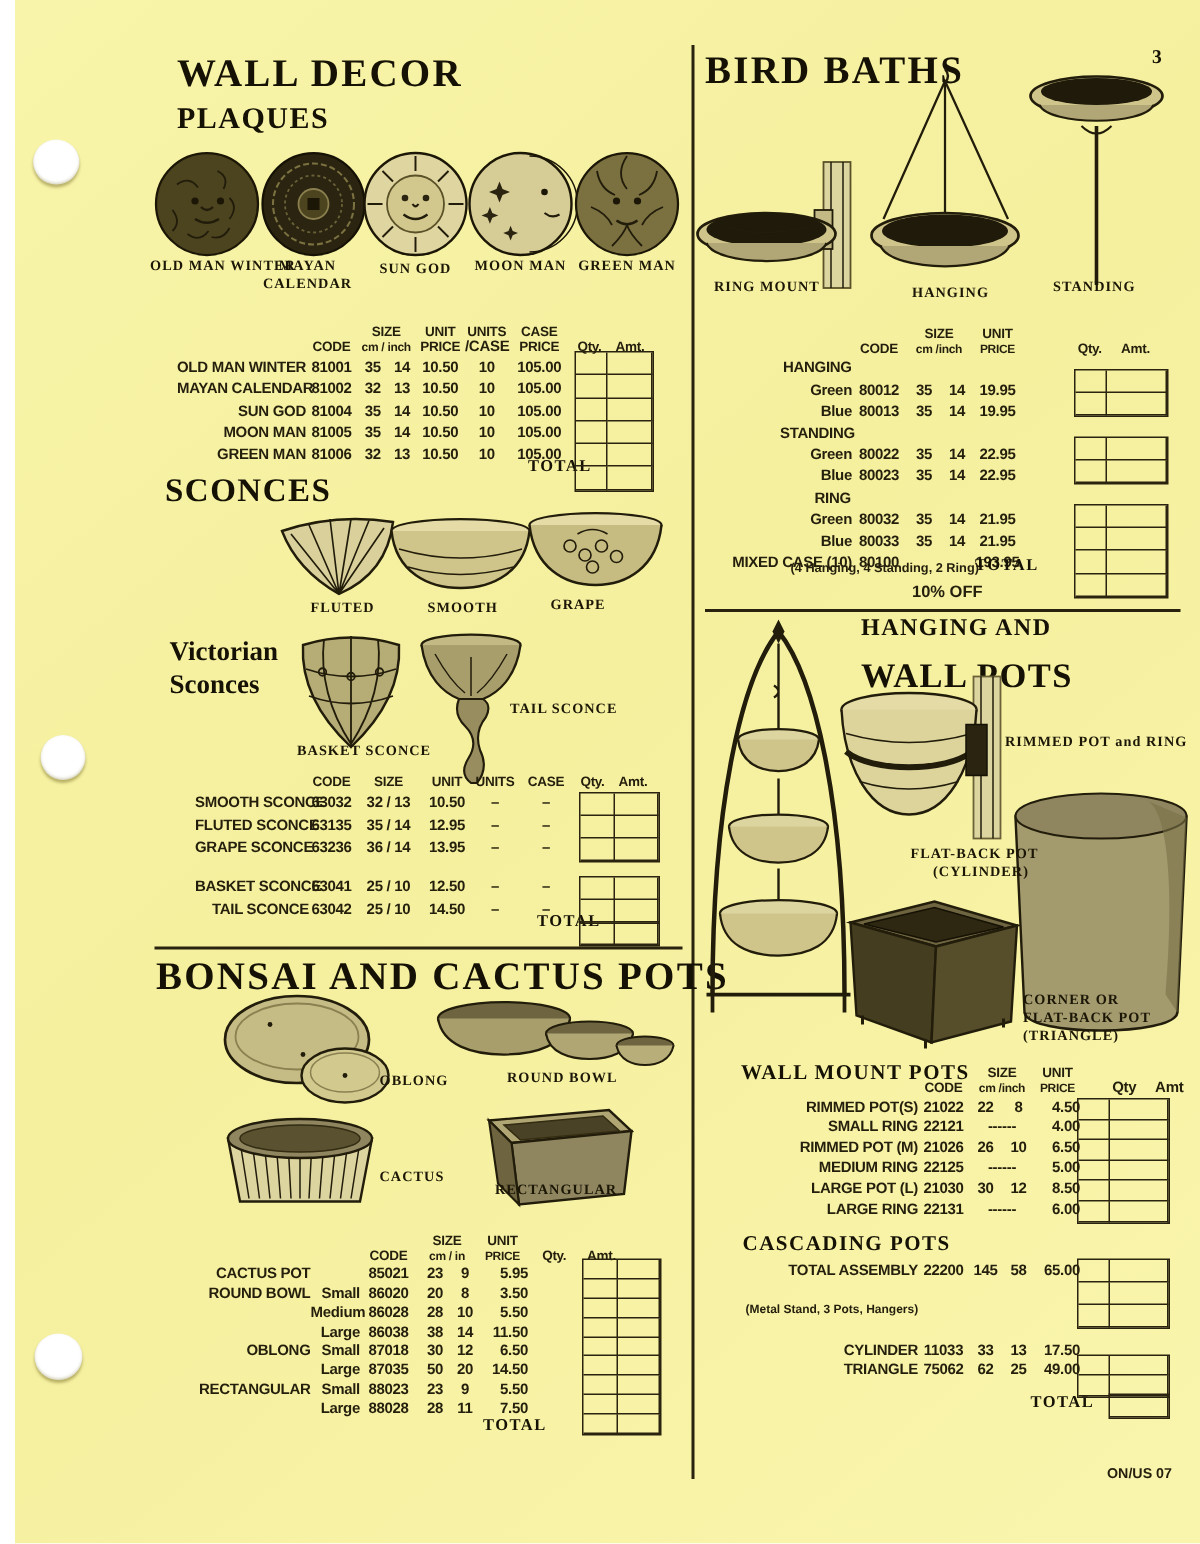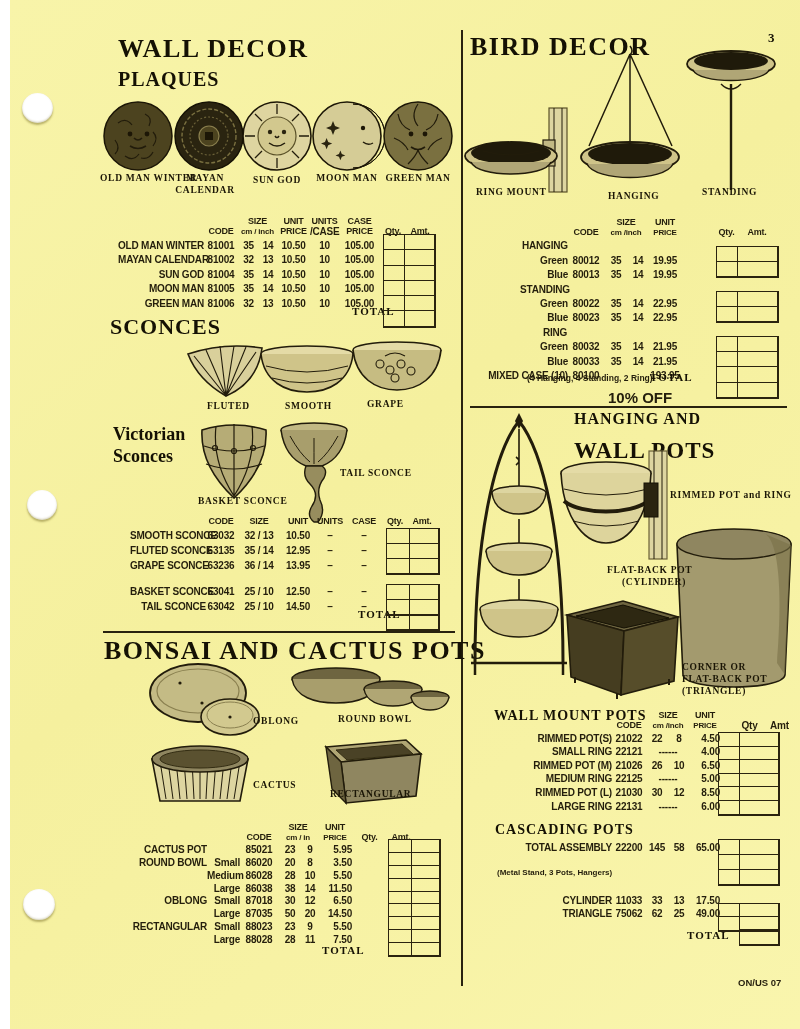--- a/index.html
+++ b/index.html
@@ -481,21 +481,21 @@
     <div></div>
     <div></div>
     <div></div>
     <div></div>
     <div></div>
     <div></div>
     <div></div>
     <div></div>
 </div>
 
-<div class="ser h-big" style="left:470px;top:32px">BIRD DECOR</div>
+<div class="ser h-big" style="left:470px;top:32px">BIRD BATHS</div>
 <div class="ser" style="left:768px;top:30px;font-size:13px">3</div>
 
 <svg width="325" height="152" style="left:463px;top:42px" viewBox="0 0 325 152">
   <g>
     <rect x="86" y="66" width="18" height="84" fill="#ddd5a0" stroke="#5a5128" stroke-width="1.2"></rect>
     <path class="ink" stroke="#8a8050" stroke-width="1" d="M91,66 V150 M99,66 V150"></path>
     <rect x="80" y="98" width="12" height="26" fill="#c2b984" stroke="#221c0b" stroke-width="1.2"></rect>
     <ellipse cx="48" cy="114" rx="46" ry="14" fill="#cfc489" stroke="#221c0b" stroke-width="1.8"></ellipse>
     <ellipse cx="48" cy="111" rx="40" ry="11" fill="#1f1a0a"></ellipse>
     <path d="M8,120 C14,136 82,136 88,120" fill="#b0a676" stroke="#221c0b" stroke-width="1.5"></path>
@@ -596,21 +596,21 @@
   <div class="r">
       <span class="cR">MIXED CASE (10)</span>
       <span class="cC">80100</span>
       <span></span>
       <span></span>
       <span class="cC">193.95</span>
     </div>
 </div>
 <div class="sm" style="left:527px;top:373px">(4 Hanging, 4 Standing, 2 Ring)</div>
 <div class="ser tot" style="left:650px;top:371px">TOTAL</div>
-<div class="sm" style="left:608px;top:389px;font-size:15px">10% OFF</div>
+<div class="sm" style="left:608px;top:389px;font-size:11px">10% OFF</div>
 <div class="bg" style="left:716px;top:246px;grid-template-columns:21px 40px;grid-auto-rows:15.2px">
     <div></div>
     <div></div>
     <div></div>
     <div></div>
   </div>
 <div class="bg" style="left:716px;top:291px;grid-template-columns:21px 40px;grid-auto-rows:15.2px">
     <div></div>
     <div></div>
     <div></div>
@@ -717,21 +717,21 @@
       <span class="cC">10</span>
       <span class="cR">6.50</span>
     </div>
   <div class="r">
       <span class="cR">MEDIUM RING</span>
       <span class="cC">22125</span>
       <span class="cC" style="grid-column:3/5">------</span>
       <span class="cR">5.00</span>
     </div>
   <div class="r">
-      <span class="cR">RIMMED POT (L)</span>
+      <span class="cR">LARGE POT (L)</span>
       <span class="cC">21030</span>
       <span class="cC">30</span>
       <span class="cC">12</span>
       <span class="cR">8.50</span>
     </div>
   <div class="r">
       <span class="cR">LARGE RING</span>
       <span class="cC">22131</span>
       <span class="cC" style="grid-column:3/5">------</span>
       <span class="cR">6.00</span>

